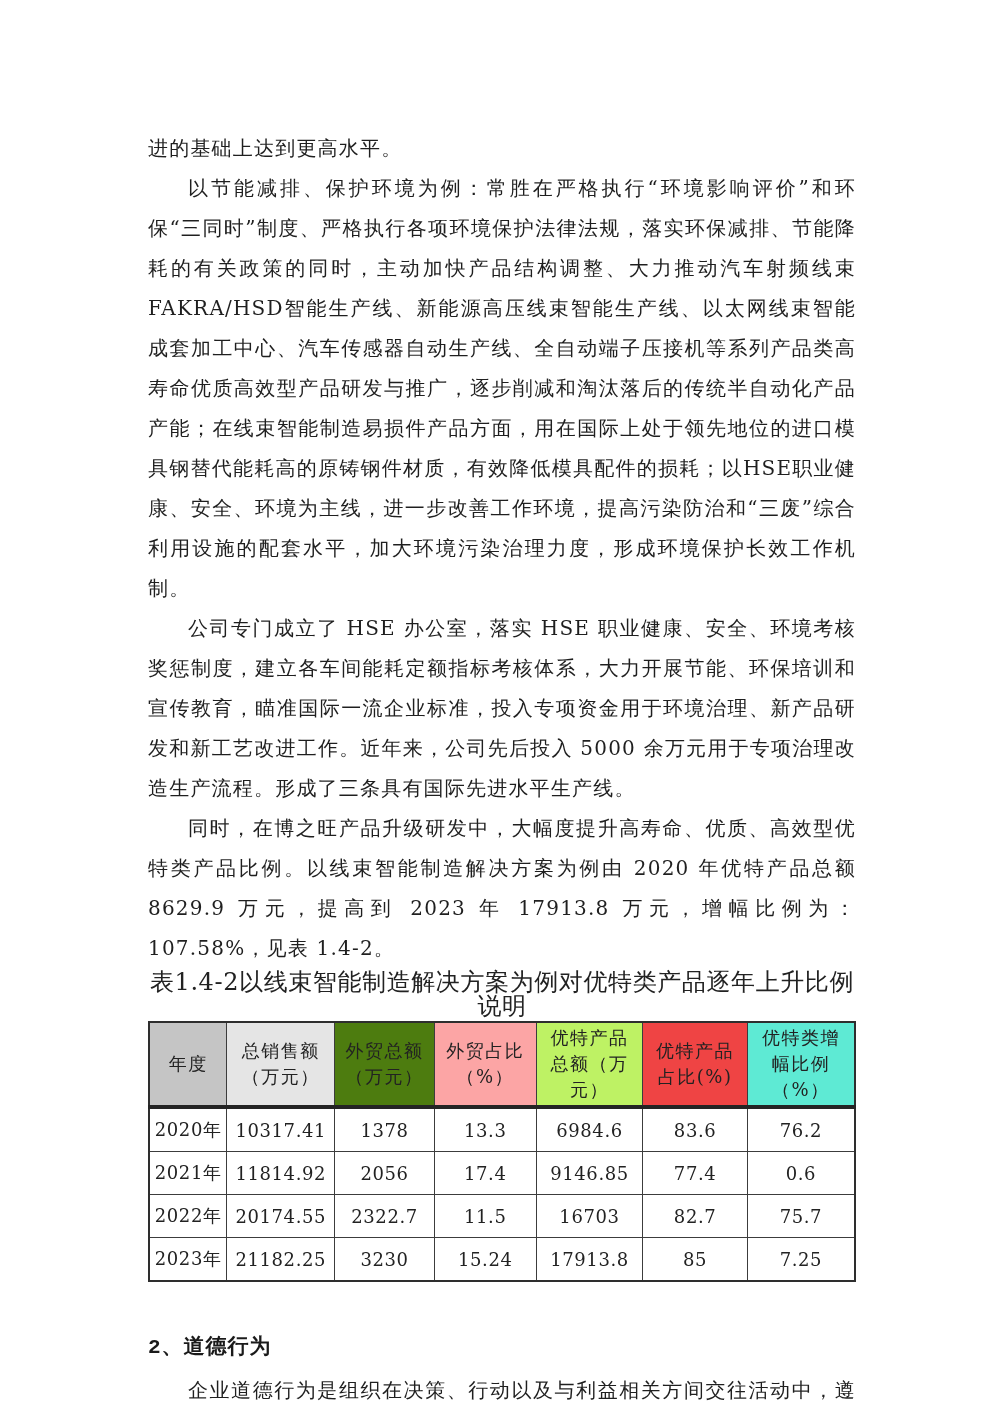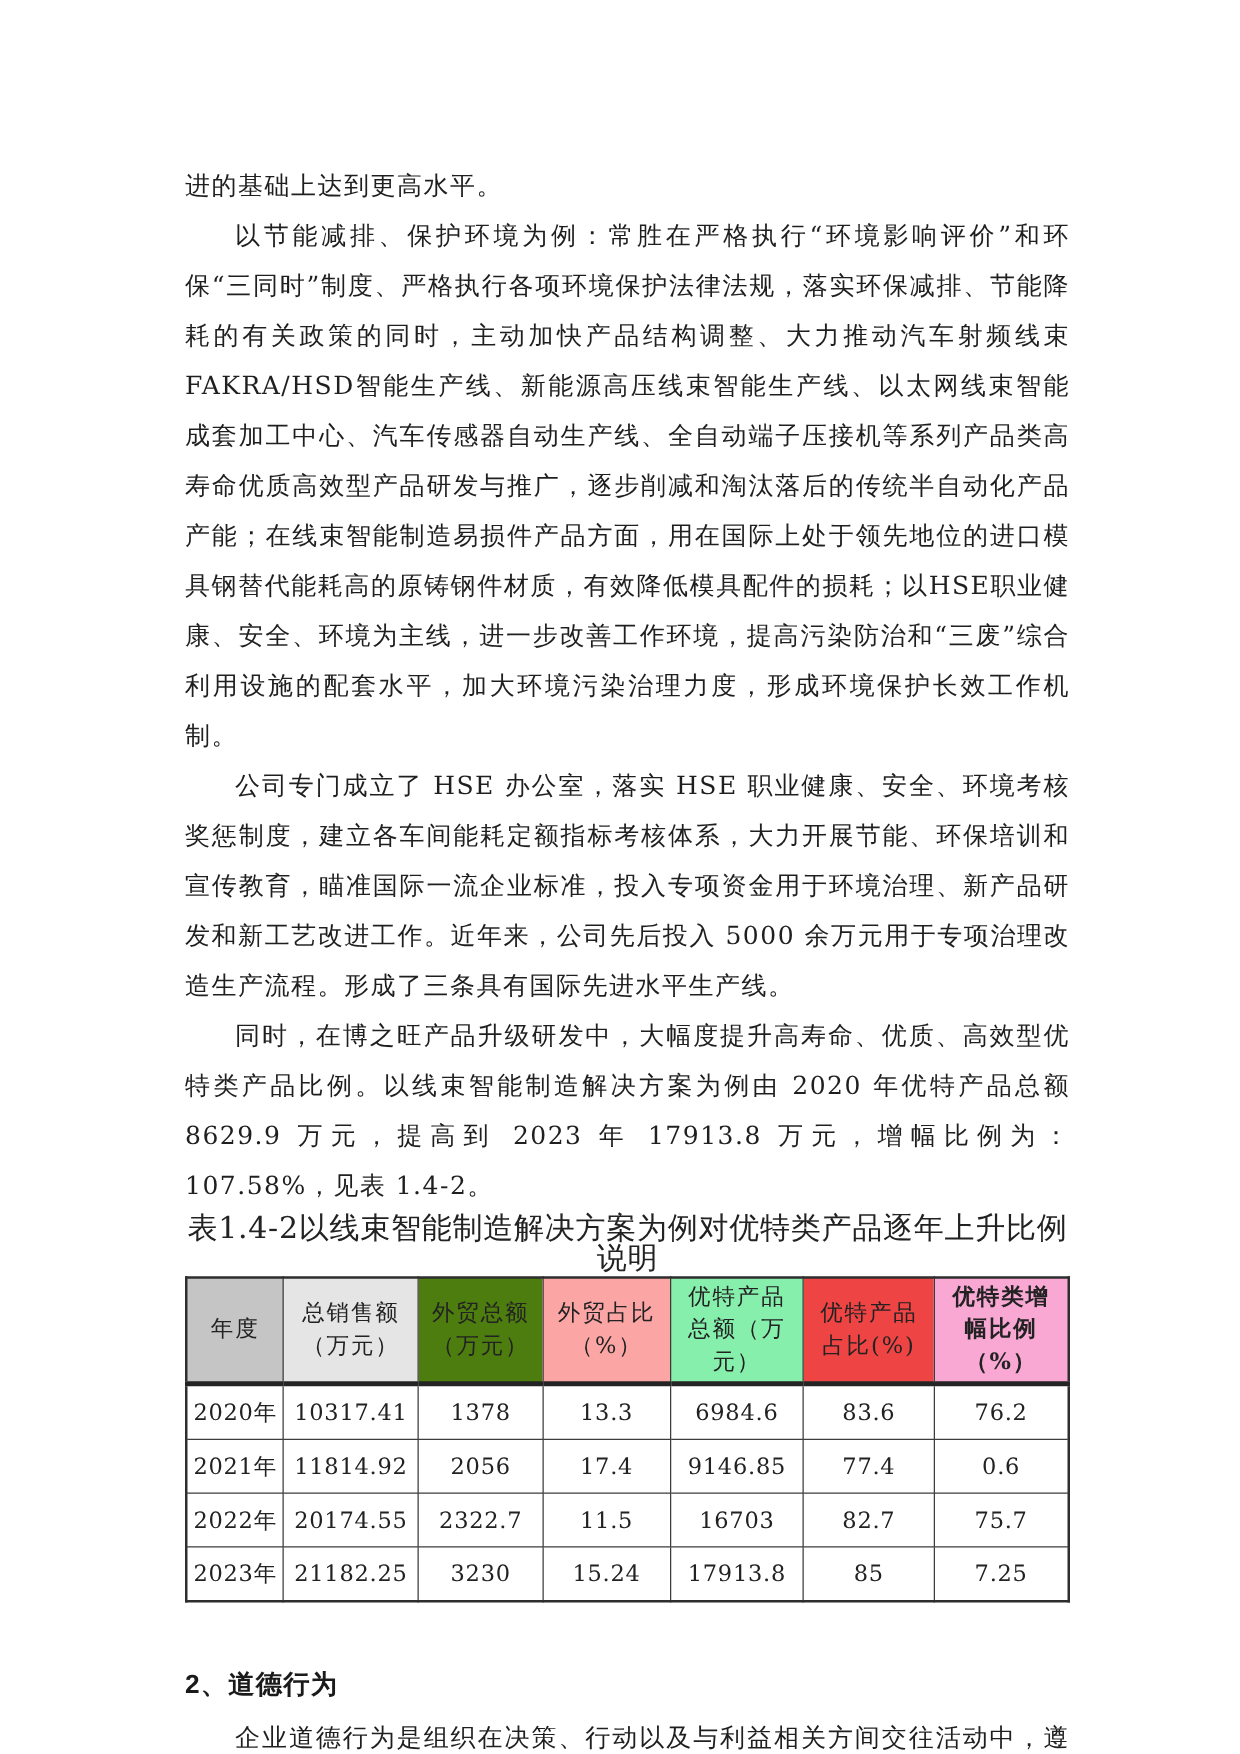--- a/index.html
+++ b/index.html
@@ -68,21 +68,21 @@
   col.c3 { width: 102px; }
   col.c4 { width: 107px; }
   col.c5 { width: 105px; }
   col.c6 { width: 108px; }
   .section-heading {
     margin: 46px 0 0 0;
     font-size: 21px;
     line-height: 40px;
     font-weight: bold;
     letter-spacing: 1px;
-    font-family: Liberation Sans, sans-serif;
+    font-family: Liberation Mono, monospace;
     color: #1a1a1a;
   }
   .closing { margin-top: 2px; }
 </style>
 </head>
 <body>
 
 <div class="page">
   <div class="content">
 
@@ -104,23 +104,23 @@
         <col class="c4">
           <col class="c5">
           <col class="c6">
       </colgroup>
       <thead>
         <tr id="table-header-row">
             <th style="background: rgb(197, 197, 197);">年度</th>
             <th style="background: #e5e5e5;">总销售额（万元）</th>
             <th style="background: #4d7c0f;">外贸总额（万元）</th>
             <th style="background: #fca5a5;">外贸占比（%）</th>
-            <th style="background: #86efac;">优特产品总额（万元）</th>
+            <th style="background: #bef264;">优特产品总额（万元）</th>
             <th style="background: #ef4444;">优特产品占比(%)</th>
-            <th style="background: #f9a8d4; font-weight: bold;">优特类增幅比例（%）</th>
+            <th style="background: #5eead4;">优特类增幅比例（%）</th>
           </tr>
       </thead>
       <tbody id="table-body">
           <tr>
             <td>2020年</td>
             <td>10317.41</td>
             <td>1378</td>
             <td>13.3</td>
             <td>6984.6</td>
             <td>83.6</td>

